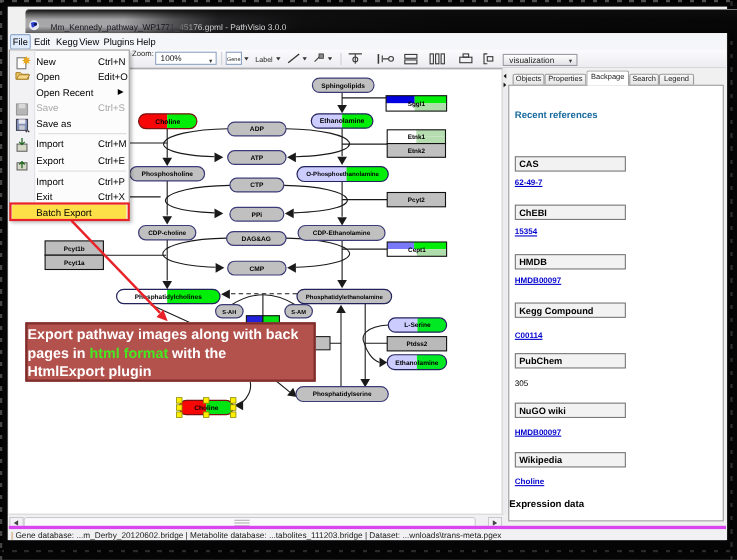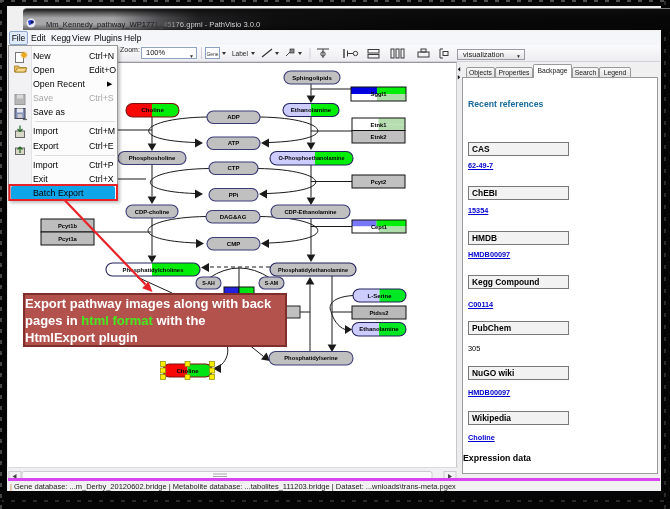--- a/index.html
+++ b/index.html
@@ -40,21 +40,21 @@
 #annot{position:absolute;left:23px;top:293px;width:264px;height:54px;background:#b3514d;border:2px solid #7e2f2c;
  color:#fff;font-weight:bold;font-size:13px;line-height:17px;padding-top:0px;z-index:6}
 #annot .grn{color:#46e81f}
 #filemenu{position:absolute;left:8px;top:45px;width:110px;height:156px;background:#fcfcfc;border:1px solid #9a9a9a;
  box-shadow:2px 2px 3px rgba(0,0,0,0.25);z-index:10;font-size:8.8px;color:#000}
 #iconstrip{position:absolute;left:0;top:0;width:23px;height:154px;background:#f2f2f4;border-right:1px solid #e3e3e6}
 .mrow{position:absolute;left:0;width:108px;height:14px;line-height:14px}
 .mrow .lbl{position:absolute;left:24px}
 .mrow .sc{position:absolute;left:80px}
 .msep{position:absolute;left:26px;width:80px;height:1px;background:#ddd}
-#batchrow{position:absolute;left:2px;top:140px;width:104px;height:14px;background:#0ea5e9;border-radius:2px;line-height:14px}
+#batchrow{position:absolute;left:2px;top:140px;width:104px;height:14px;background:#fde047;border-radius:2px;line-height:14px}
 #batchrow .lbl{position:absolute;left:22px}
 #pathsvg{position:absolute;left:8px;top:62px;z-index:2}
 #pathsvg text{font-weight:700}
 #oversvg{position:absolute;left:0px;top:0px;z-index:20;pointer-events:none}
 .edge{position:absolute;background:repeating-linear-gradient(90deg,#4e4e4e 0 4px,#000 4px 11px)}
 </style>
 </head>
 <body>
 <div class="edge" style="left:0;top:0;width:670px;height:1.5px"></div>
 <div class="edge" style="left:0;top:500px;width:670px;height:1.5px;opacity:.5"></div>

